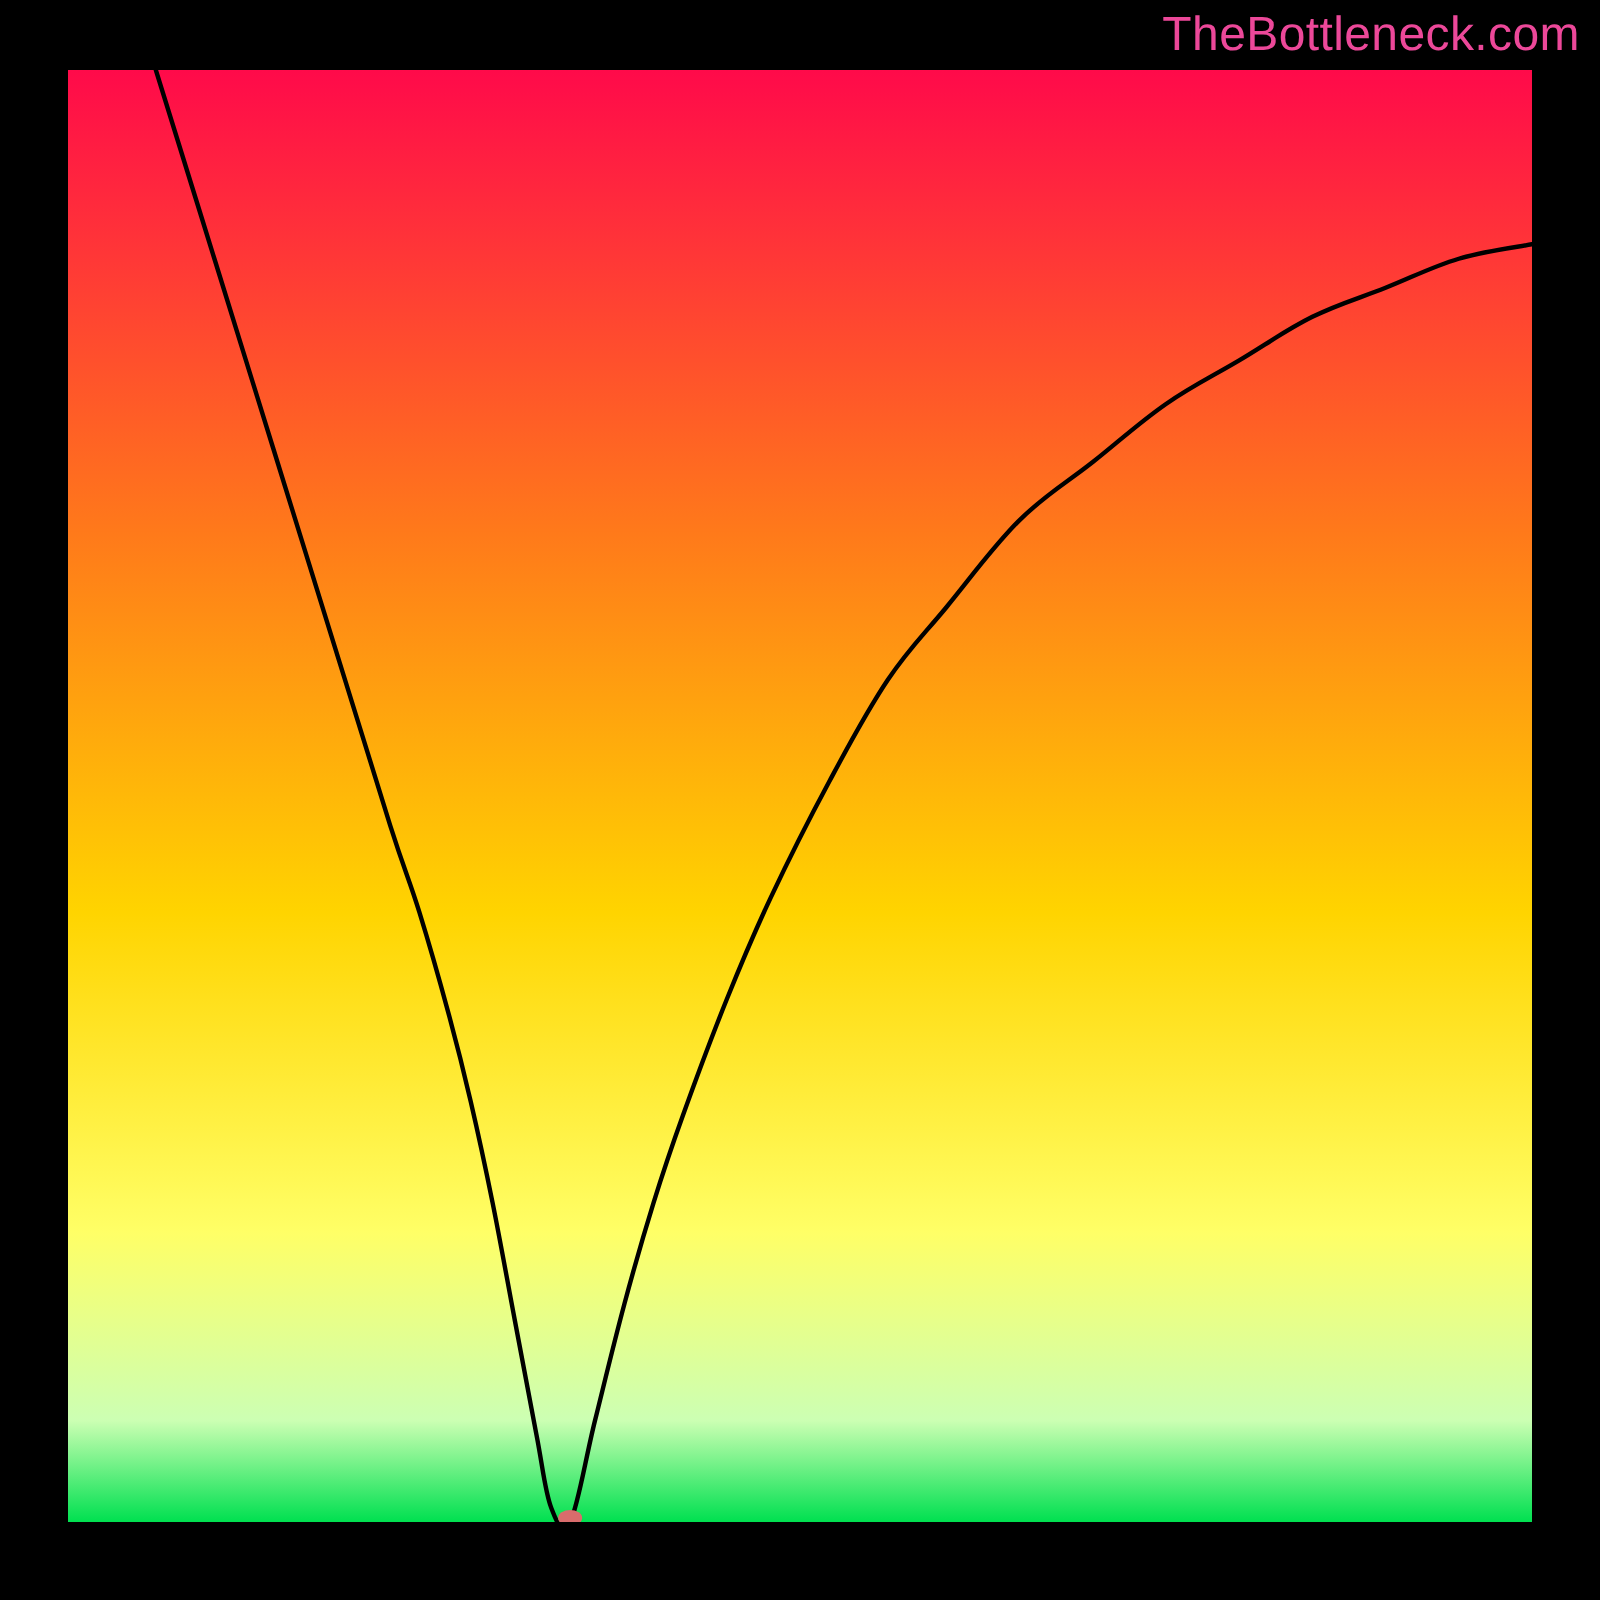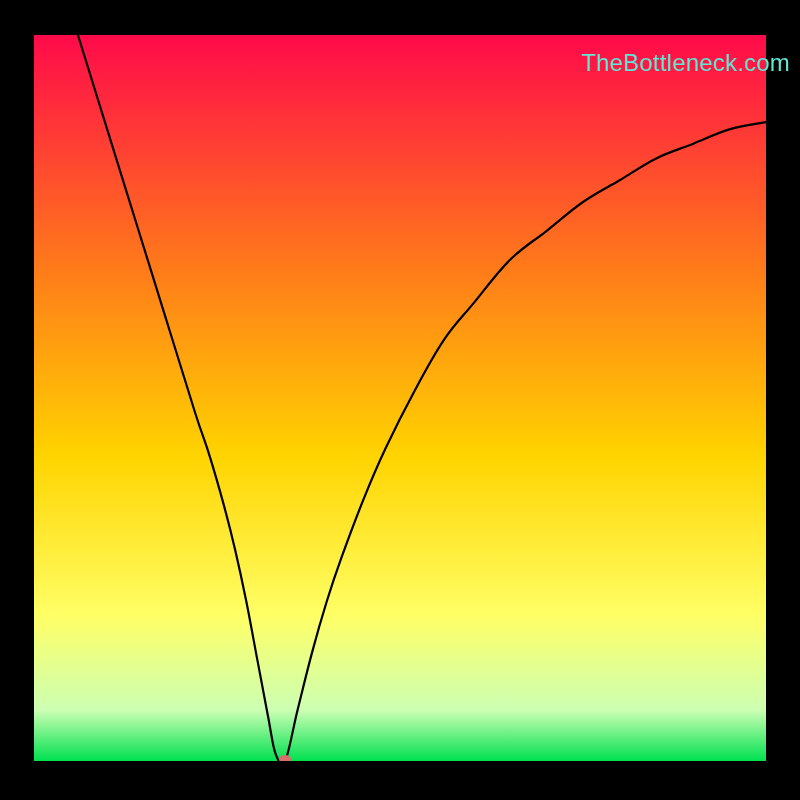--- a/index.html
+++ b/index.html
@@ -16,27 +16,26 @@
     left: 0;
     top: 0;
     width: 800px;
     height: 800px;
     background: #000000;
   }
   .watermark {
     position: absolute;
     top: 4px;
     right: 10px;
-    color: #5eead4;
+    color: #ec4899;
     font-size: 24px;
     font-weight: 400;
     letter-spacing: 0.2px;
     user-select: none;
     z-index: 20;
-    margin-top: 45px;
   }
   .plot-wrap {
     position: absolute;
     left: 34px;
     top: 35px;
     width: 732px;
     height: 726px;
   }
   svg {
     display: block;

